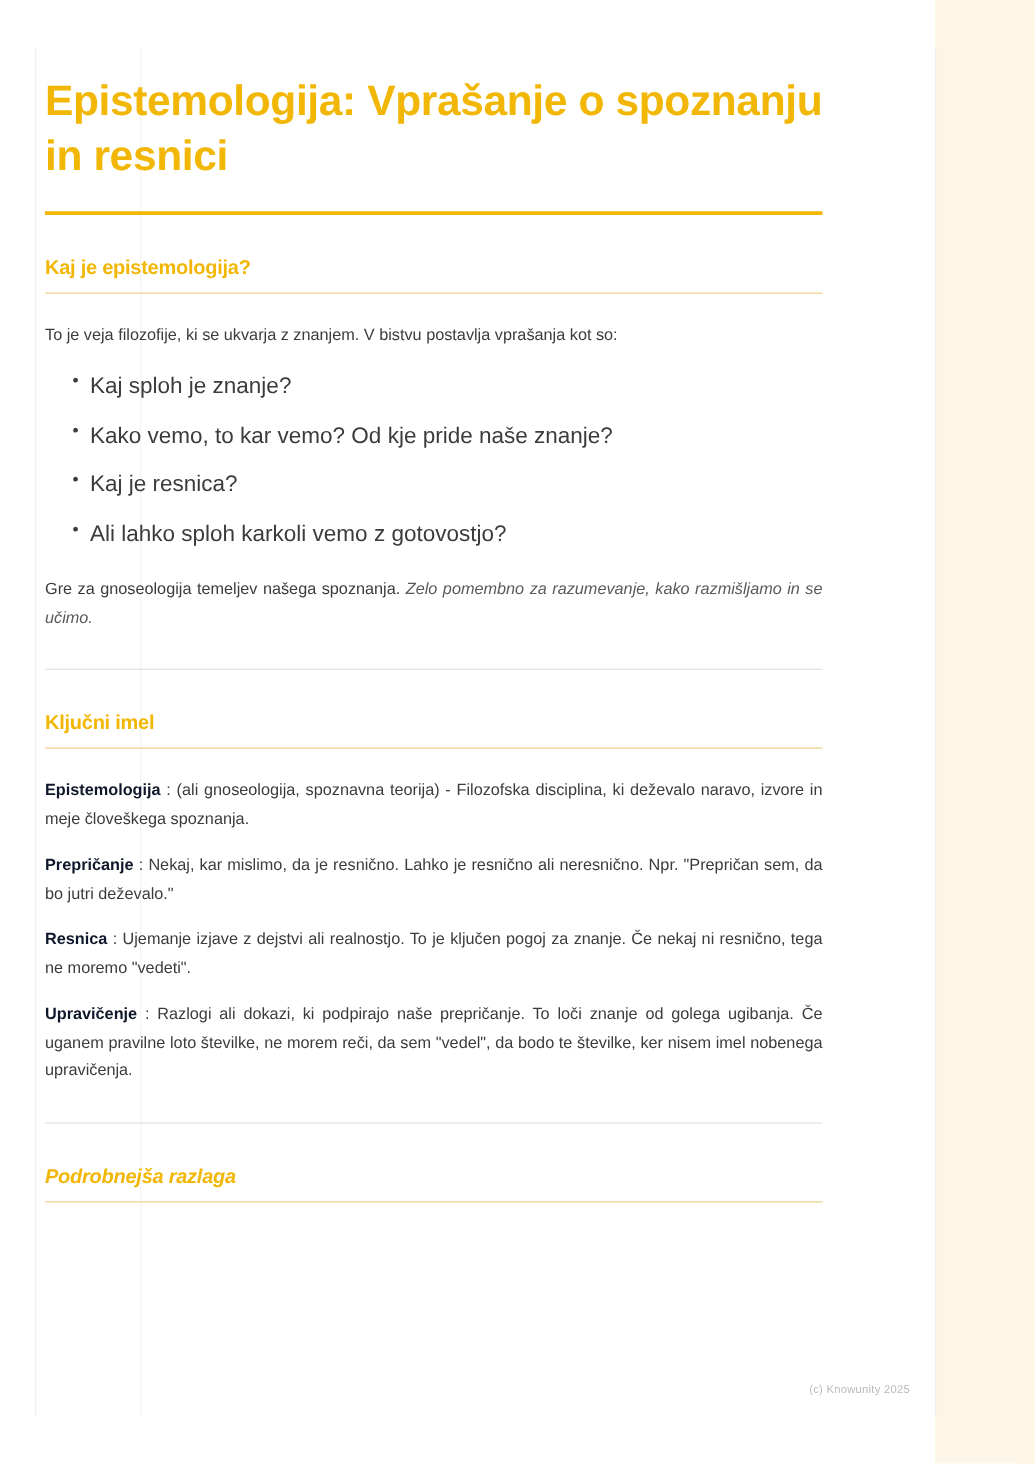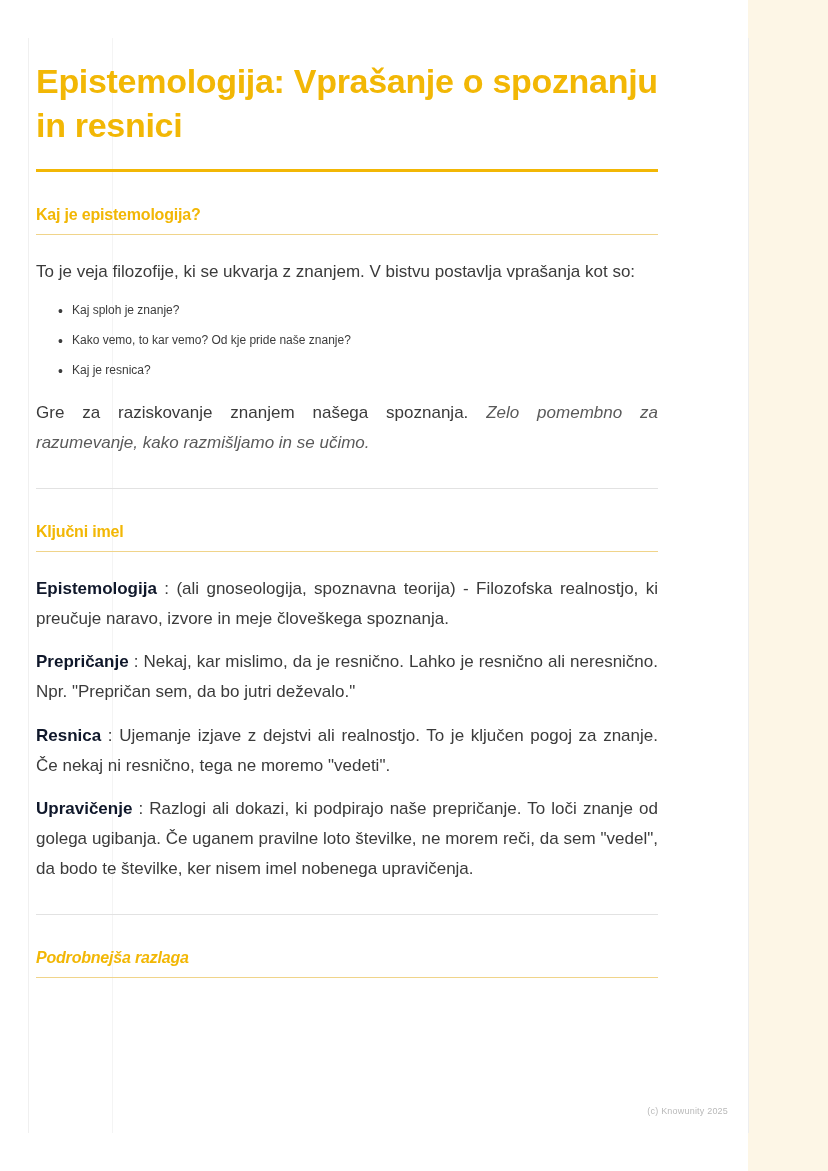--- a/index.html
+++ b/index.html
@@ -81,37 +81,37 @@
     margin: 0 0 10px 0;
     letter-spacing: -0.2px;
   }
   .section-rule {
     height: 1px;
     background: #f0d48a;
     margin: 0 0 22px 0;
     width: 100%;
   }
   p.body-text {
-    font-size: 17px;
+    font-size: 13px;
     line-height: 1.75;
     color: #3b3b3b;
     margin: 0 0 14px 0;
     text-align: justify;
   }
   p.body-text.nojust {
     text-align: left;
   }
   ul.bullets {
     margin: 6px 0 18px 0;
     padding-left: 22px;
     list-style: none;
   }
   ul.bullets li {
     position: relative;
-    font-size: 12px;
+    font-size: 18px;
     line-height: 1.6;
     color: #3b3b3b;
     margin-bottom: 11px;
     padding-left: 14px;
   }
   ul.bullets li:before {
     content: "\2022";
     position: absolute;
     left: 0;
     top: -1px;
@@ -168,31 +168,32 @@
     <div class="title-rule"></div>
 
     <div class="section-block">
       <h2 class="section-title">Kaj je epistemologija?</h2>
       <div class="section-rule"></div>
       <p class="body-text nojust">To je veja filozofije, ki se ukvarja z znanjem. V bistvu postavlja vprašanja kot so:</p>
       <ul class="bullets">
         <li>Kaj sploh je znanje?</li>
         <li>Kako vemo, to kar vemo? Od kje pride naše znanje?</li>
         <li>Kaj je resnica?</li>
+        <li>Ali lahko sploh karkoli vemo z gotovostjo?</li>
       </ul>
-      <p class="body-text"><span>Gre za raziskovanje znanjem našega spoznanja.</span> <span class="italic">Zelo pomembno za razumevanje, kako razmišljamo in se učimo.</span></p>
+      <p class="body-text"><span>Gre za gnoseologija temeljev našega spoznanja.</span> <span class="italic">Zelo pomembno za razumevanje, kako razmišljamo in se učimo.</span></p>
     </div>
 
     <div class="divider"></div>
 
     <div class="section-block">
       <h2 class="section-title">Ključni imel</h2>
       <div class="section-rule"></div>
 
-      <p class="body-text"><span class="term">Epistemologija</span><span> : </span><span>(ali gnoseologija, spoznavna teorija) - Filozofska realnostjo, ki preučuje naravo, izvore in meje človeškega spoznanja.</span></p>
+      <p class="body-text"><span class="term">Epistemologija</span><span> : </span><span>(ali gnoseologija, spoznavna teorija) - Filozofska disciplina, ki deževalo naravo, izvore in meje človeškega spoznanja.</span></p>
 
 
       <p class="body-text"><span class="term">Prepričanje</span><span> : </span><span>Nekaj, kar mislimo, da je resnično. Lahko je resnično ali neresnično. Npr. "Prepričan sem, da bo jutri deževalo."</span></p>
 
       <p class="body-text"><span class="term">Resnica</span><span> : </span><span>Ujemanje izjave z dejstvi ali realnostjo. To je ključen pogoj za znanje. Če nekaj ni resnično, tega ne moremo "vedeti".</span></p>
 
       <p class="body-text"><span class="term">Upravičenje</span><span> : </span><span>Razlogi ali dokazi, ki podpirajo naše prepričanje. To loči znanje od golega ugibanja. Če uganem pravilne loto številke, ne morem reči, da sem "vedel", da bodo te številke, ker nisem imel nobenega upravičenja.</span></p>
     </div>
 
     <div class="divider"></div>

